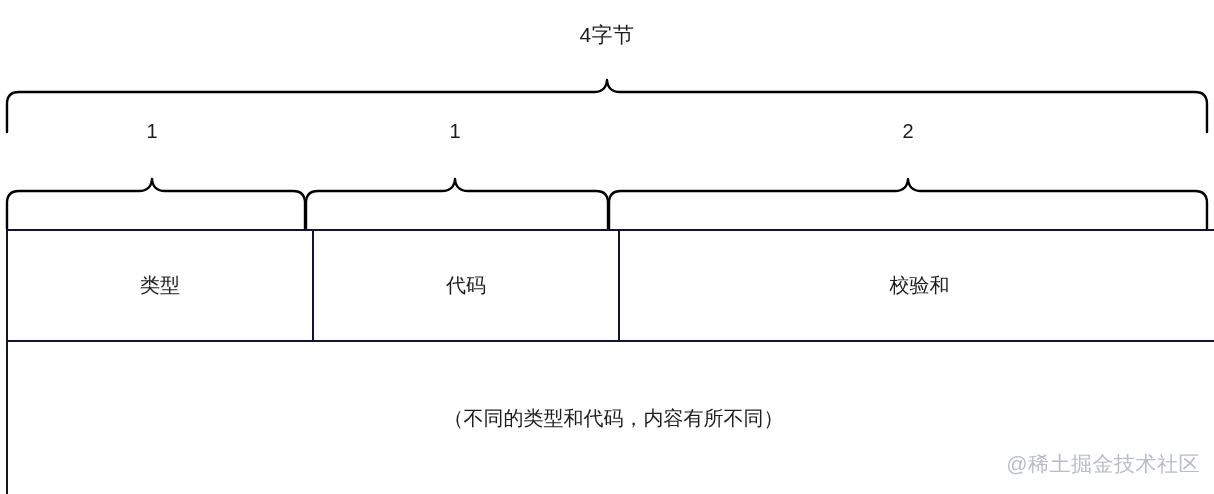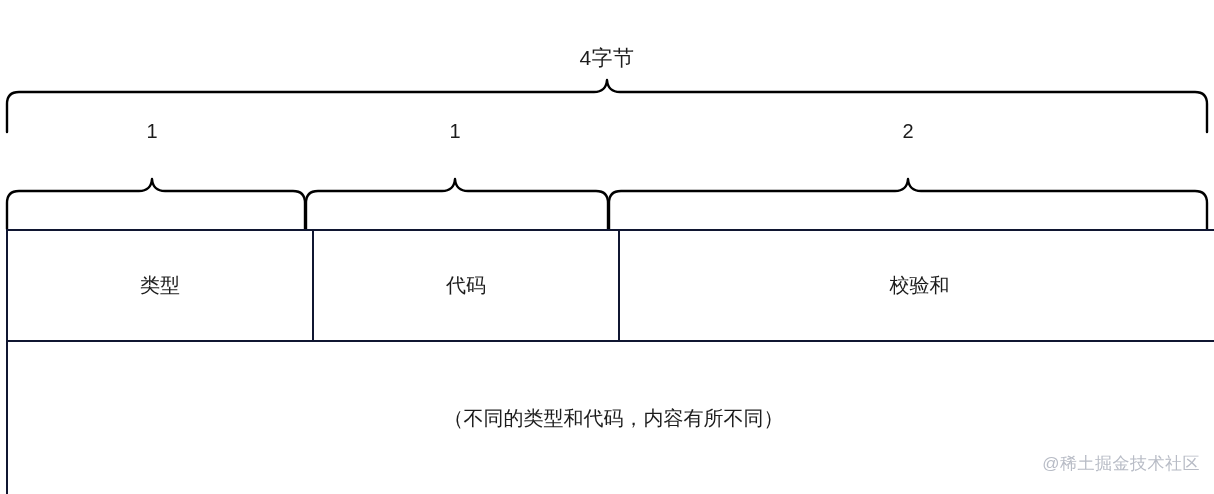--- a/index.html
+++ b/index.html
@@ -23,21 +23,20 @@
   .title-label {
     position: absolute;
     left: 0;
     top: 20px;
     width: 1214px;
     text-align: center;
     font-size: 21px;
     line-height: 30px;
     color: #1c1c1c;
     letter-spacing: 0.5px;
-    margin-top: 23px;
   }
   .size-label {
     position: absolute;
     top: 117px;
     font-size: 20px;
     line-height: 28px;
     text-align: center;
     color: #1c1c1c;
   }
   #size-label-type   { left: 102px;  width: 100px; }
@@ -82,21 +81,21 @@
   .payload-cell { height: 150px; }
   .col-type  { width: 302px; }
   .col-code  { width: 302px; font-family: Liberation Mono, monospace; }
   .col-cksum { width: 597px; }
 
   
   #watermark {
     position: absolute;
     right: 14px;
     top: 452px;
-    font-size: 17px;
+    font-size: 21px;
     line-height: 24px;
     color: #b8bcc6;
     letter-spacing: 0.5px;
     white-space: nowrap;
   }
 </style>
 </head>
 <body>
 
 <div id="canvas">

